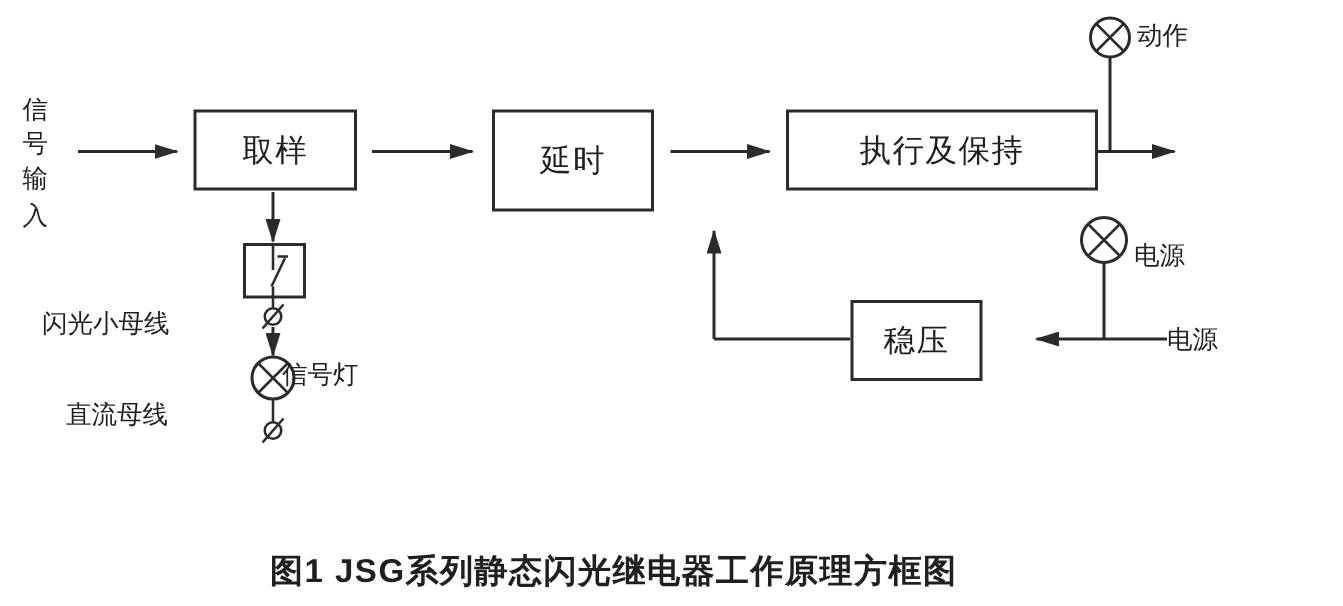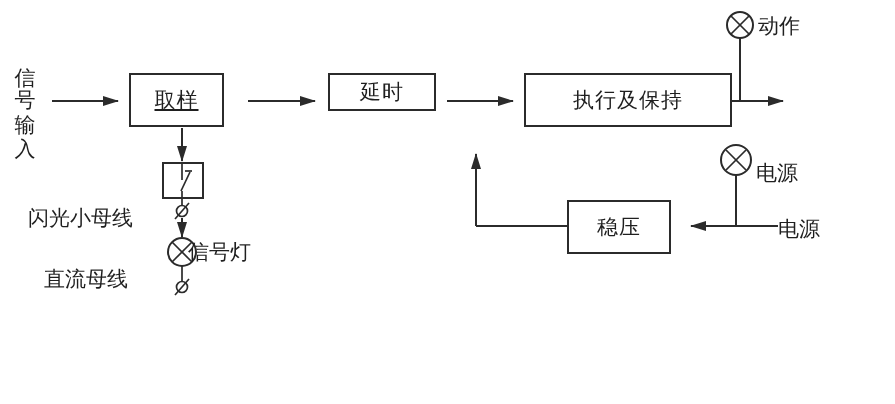--- a/index.html
+++ b/index.html
@@ -27,21 +27,21 @@
     background: var(--background);
     display: flex;
     align-items: center;
     justify-content: center;
     font-size: 21px;
     color: var(--text);
     letter-spacing: 1px;
   }
   .lbl {
     position: absolute;
-    font-size: 21px;
+    font-size: 17px;
     color: var(--text);
     line-height: 1;
     white-space: nowrap;
   }
   .lbl-vertical {
     writing-mode: vertical-rl;
     text-orientation: upright;
     letter-spacing: 23px;
     line-height: 1;
   }
@@ -102,26 +102,27 @@
 
     <circle class="stroke" cx="182" cy="252" r="14"></circle>
     <line class="stroke-thin" x1="172" y1="242" x2="192" y2="262"></line>
     <line class="stroke-thin" x1="192" y1="242" x2="172" y2="262"></line>
     <line class="stroke-thin" x1="182" y1="266" x2="182" y2="281"></line>
 
     <circle class="stroke-thin" cx="182" cy="287" r="5.5"></circle>
     <line class="stroke-thin" x1="175" y1="295" x2="189" y2="279"></line>
   </svg>
 
-  <div class="box" style="left:129px; top:73px; width:95px; height:54px;text-decoration:underline;">取样</div>
-  <div class="box" style="left:328px; top:73px; width:108px; height:38px;">延时</div>
+  <div class="box" style="left:129px; top:73px; width:109px; height:54px;">取样</div>
+  <div class="box" style="left:328px; top:73px; width:108px; height:68px;">延时</div>
   <div class="box" style="left:524px; top:73px; width:208px; height:54px;">执行及保持</div>
-  <div class="box" style="left:567px; top:200px; width:104px; height:54px;">稳压</div>
+  <div class="box" style="left:567px; top:200px; width:88px; height:54px;">稳压</div>
 
   <div class="lbl lbl-vertical" style="left:15px; top:51px;">信号输入</div>
   <div class="lbl" style="left:28px; top:207px;">闪光小母线</div>
   <div class="lbl" style="left:44px; top:268px;">直流母线</div>
   <div class="lbl" style="left:188px; top:241px;">信号灯</div>
   <div class="lbl" style="left:758px; top:15px;">动作</div>
   <div class="lbl" style="left:756px; top:162px;">电源</div>
   <div class="lbl" style="left:778px; top:218px;">电源</div>
 
+  <div class="caption">图1 JSG系列静态闪光继电器工作原理方框图</div>
 </div>
 
 </body></html>

